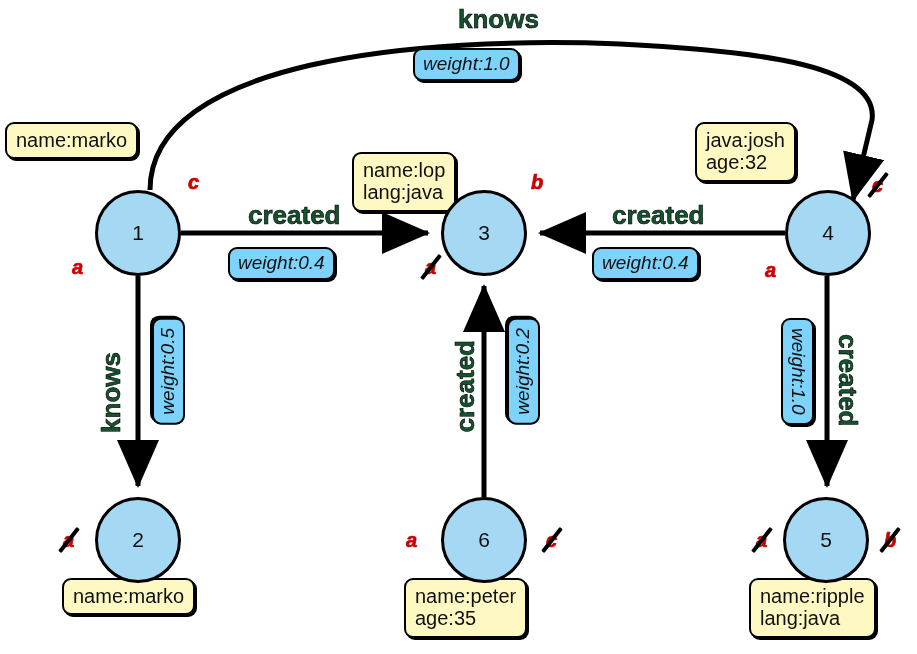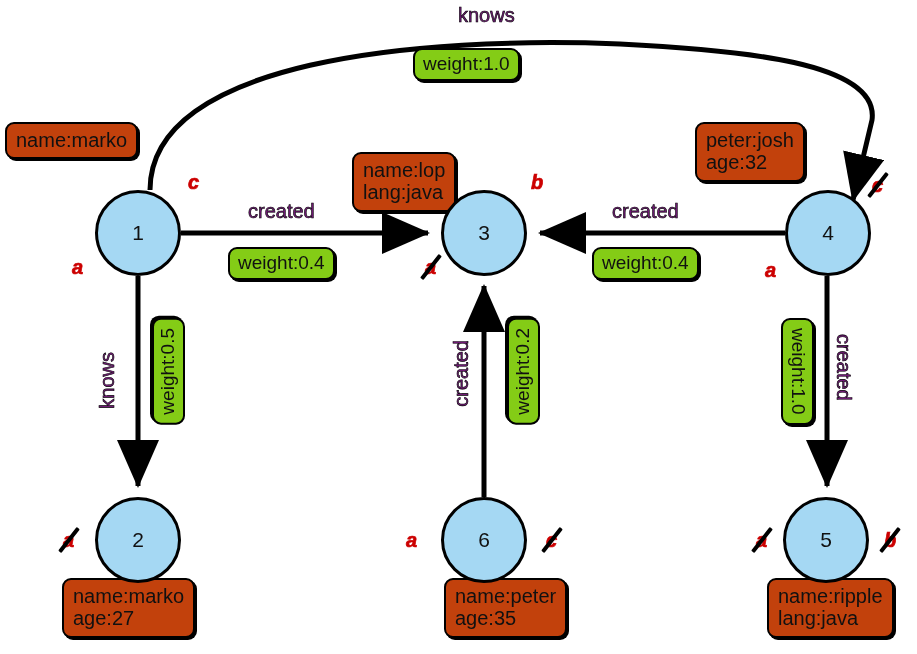--- a/index.html
+++ b/index.html
@@ -9,36 +9,36 @@
   svg.edges{position:absolute;left:0;top:0;width:917px;height:654px;}
 
   .node{
     position:absolute;border-radius:50%;
     background:#a5d8f3;border:3px solid #000;
     display:flex;align-items:center;justify-content:center;
     font-size:21px;color:#111;box-sizing:border-box;
   }
 
   .propbox{
-    position:absolute;background:#c2410c;border:2px solid #000;border-radius:9px;
+    position:absolute;background:#fef9c3;border:2px solid #000;border-radius:9px;
     padding:5px 9px 6px 9px;font-size:20px;line-height:1.12;color:#111;
     box-shadow:2px 2px 0 #000;white-space:nowrap;box-sizing:border-box;
   }
   .propbox div{white-space:nowrap;}
 
   .wbox{
-    position:absolute;background:#84cc16;border:2px solid #000;border-radius:9px;
+    position:absolute;background:#7dd3fc;border:2px solid #000;border-radius:9px;
     padding:3px 8px 4px 8px;font-size:19px;color:#111;
-    box-shadow:2px 2px 0 #000;white-space:nowrap;box-sizing:border-box;
+    box-shadow:2px 2px 0 #000;white-space:nowrap;box-sizing:border-box;font-style:italic;
   }
   .wbox.vert{writing-mode:vertical-rl;padding:8px 3px 8px 4px;}
   .wbox.vert.up{transform:rotate(180deg);}
 
   .elabel{
-    position:absolute;font-size:20px;font-weight:normal;color:#701a75;
+    position:absolute;font-size:26px;font-weight:bold;color:#14532d;
     white-space:nowrap;
     -webkit-text-stroke:0.6px #000;
   }
   .elabel.vert{writing-mode:vertical-rl;}
   .elabel.vert.up{transform:rotate(180deg);}
 
   .marker{
     position:absolute;color:#cc0000;font-weight:bold;font-style:italic;
     font-size:20px;line-height:1;
     -webkit-text-stroke:0.7px #cc0000;
@@ -77,35 +77,34 @@
   <div class="propbox" style="left:5px;top:122px;">
     <div>name:marko</div>
   </div>
 
   <div class="propbox" style="left:352px;top:128px;margin-top:24px;">
     <div>name:lop</div>
     <div>lang:java</div>
   </div>
 
   <div class="propbox" style="left:695px;top:122px;">
-    <div>peter:josh</div>
+    <div>java:josh</div>
     <div>age:32</div>
   </div>
 
   <div class="propbox" style="left:62px;top:578px;">
     <div>name:marko</div>
-    <div>age:27</div>
   </div>
 
-  <div class="propbox" style="left:404px;top:578px;margin-left:40px;">
+  <div class="propbox" style="left:404px;top:578px;">
     <div>name:peter</div>
     <div>age:35</div>
   </div>
 
-  <div class="propbox" style="left:767px;top:578px;">
+  <div class="propbox" style="left:749px;top:578px;">
     <div>name:ripple</div>
     <div>lang:java</div>
   </div>
 
   <div class="node" style="left:95px;top:190px;width:86px;height:86px;">
     <span>1</span>
   </div>
   <div class="node" style="left:95px;top:497px;width:86px;height:86px;">
     <span>2</span>
   </div>

